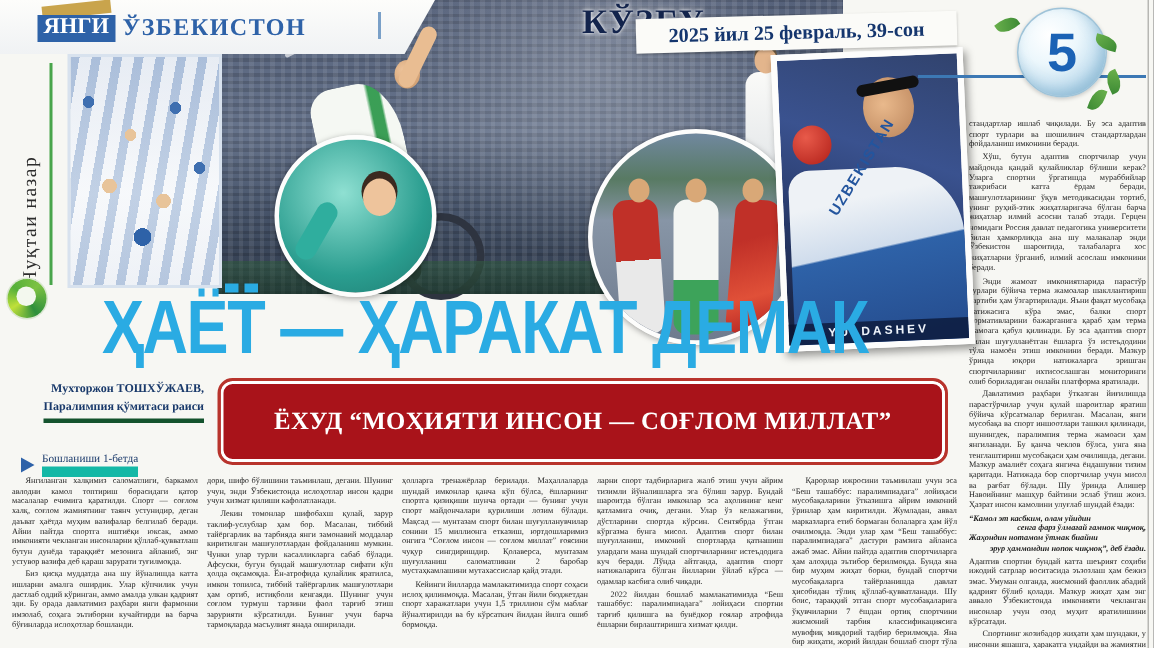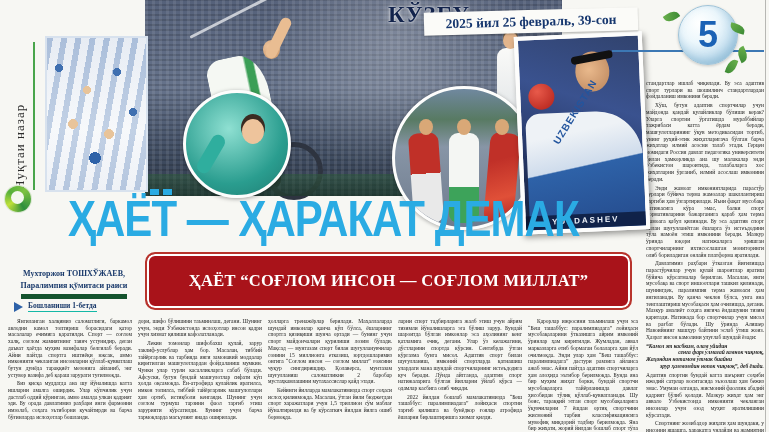--- a/index.html
+++ b/index.html
@@ -121,27 +121,27 @@
   .leaf{position:absolute;width:15px;height:9px;background:linear-gradient(120deg,#6ab04c,#3c8a34);
     border-radius:0 70% 0 70%;z-index:6;}
   .leaf1{left:664px;top:12px;transform:rotate(-35deg);}
   .leaf2{left:730px;top:24px;transform:rotate(15deg);}
   .leaf3{left:735px;top:50px;transform:rotate(65deg);}
   .leaf4{left:724px;top:62px;transform:rotate(110deg);}
   
   .headline{position:absolute;left:68px;top:190px;width:448px;z-index:4;text-align:center;
     font-family:"Liberation Sans",sans-serif;font-weight:bold;font-size:42px;letter-spacing:-1px;
     color:#2aabe3;white-space:nowrap;transform:scaleY(1.2);transform-origin:top center;}
-  .byline{position:absolute;left:12px;top:253px;width:124px;text-align:center;color:#1a3a6b;
-    font-weight:bold;font-size:8px;line-height:1.55;z-index:4;margin-top:15px;}
-  .byline .u{display:inline-block;border-bottom:5px solid #14532d;padding-bottom:1px;}
+  .byline{position:absolute;left:12px;top:253px;width:124px;text-align:right;color:#1a3a6b;
+    font-weight:bold;font-size:8px;line-height:1.55;z-index:4;}
+  .byline .u{display:inline-block;border-bottom:3px solid #14532d;padding-bottom:1px;}
   .continuation{position:absolute;left:14px;top:301px;display:flex;align-items:center;gap:5px;z-index:4;}
   .tri-icon{width:0;height:0;border-top:5px solid transparent;border-bottom:5px solid transparent;
     border-left:9px solid #2e62a8;}
-  .cont-label{font-size:7.5px;font-weight:bold;color:#1a3a6b;border-bottom:1px solid #14b8a6;
+  .cont-label{font-size:7.5px;font-weight:normal;color:#1a3a6b;border-bottom:7px solid #14b8a6;
     padding-bottom:1px;}
   .subhead-box{position:absolute;left:145px;top:252px;width:487px;height:58px;z-index:4;
     background:#a9131a;border:2px solid #b8342c;border-radius:10px;box-sizing:border-box;
     box-shadow:inset 0 0 0 2px #fff;display:flex;flex-direction:column;align-items:center;
     justify-content:center;gap:1px;}
   .subhead-line{color:#fff;font-weight:bold;font-size:16.5px;line-height:1.25;text-align:center;
     font-family:"Liberation Serif",serif;letter-spacing:.3px;}
   
   .col{position:absolute;top:318px;height:114px;width:124px;overflow:hidden;text-align:justify;
     font-size:5.5px;line-height:6.7px;color:#1d1d1d;z-index:2;}
@@ -193,20 +193,28 @@
       <div class="tp-band"></div>
       <div class="tp-jersey"></div>
       <div class="tp-jersey-text">UZBEKISTAN</div>
       <div class="tp-name">YULDASHEV</div>
     </div>
   </div>
 
   <div class="dash dash1"></div>
   <div class="dash dash2"></div>
 
+  <div class="masthead-left">
+    <div class="ribbon"></div>
+    <div class="brand-row">
+      <span class="brand-badge">ЯНГИ</span>
+      <span class="brand-rest">ЎЗБЕКИСТОН</span>
+    </div>
+    <div class="brand-divider"></div>
+  </div>
 
   <div class="section-title">КЎЗГУ</div>
 
   <div class="issue-banner">
     <span class="issue-text">2025 йил 25 февраль, 39-сон</span>
   </div>
 
   <div class="blue-rule"></div>
   <div class="leaf leaf1"></div>
   <div class="leaf leaf2"></div>
@@ -228,21 +236,21 @@
     <div>Мухторжон ТОШХЎЖАЕВ,</div>
     <div class="u">Паралимпия қўмитаси раиси</div>
   </div>
 
   <div class="continuation">
     <span class="tri-icon"></span>
     <span class="cont-label">Бошланиши 1-бетда</span>
   </div>
 
   <div class="subhead-box">
-    <div class="subhead-line">ҲАЁТ “СОҒЛОМ ИНСОН — СОҒЛОМ МИЛЛАТ”</div>
+    <div class="subhead-line">ЁХУД “МОҲИЯТИ ИНСОН — СОҒЛОМ МИЛЛАТ”</div>
   </div>
 
   <div class="col colA">
       <p>Янгиланган халқимиз саломатлиги, баркамол авлодни камол топтириш борасидаги қатор масалалар ечимига қаратилди. Спорт — соғлом халқ, соғлом жамиятнинг таянч устунидир, деган даъват ҳаётда муҳим вазифалар белгилаб беради. Айни пайтда спортга иштиёқи юксак, аммо имконияти чекланган инсонларни қўллаб-қувватлаш бутун дунёда тараққиёт мезонига айланиб, энг устувор вазифа деб қараш зарурати туғилмоқда.</p>
       <p>Биз қисқа муддатда ана шу йўналишда катта ишларни амалга оширдик. Улар кўпчилик учун дастлаб оддий кўринган, аммо амалда улкан қадрият эди. Бу орада давлатимиз раҳбари янги фармонни имзолаб, соҳага эътиборни кучайтирди ва барча бўғинларда ислоҳотлар бошланди.</p>
     </div>
   <div class="col colB cont-start">
       <p>дори, шифо бўлишини таъминлаш, дегани. Шунинг учун, энди Ўзбекистонда ислоҳотлар инсон қадри учун хизмат қилиши кафолатланади.</p>
       <p>Лекин томонлар шифобахш қулай, зарур таклиф-услублар ҳам бор. Масалан, тиббий тайёргарлик ва тарбияда янги замонавий моддалар киритилган машғулотлардан фойдаланиш мумкин. Чунки улар турли касалликларга сабаб бўлади. Афсуски, бугун бундай машғулотлар сифати кўп ҳолда оқсамоқда. Ён-атрофида қулайлик яратилса, имкон топилса, тиббий тайёргарлик машғулотлари ҳам ортиб, истиқболи кенгаяди. Шунинг учун соғлом турмуш тарзини фаол тарғиб этиш зарурияти кўрсатилди. Бунинг учун барча тармоқларда масъулият янада оширилади.</p>
     </div>

